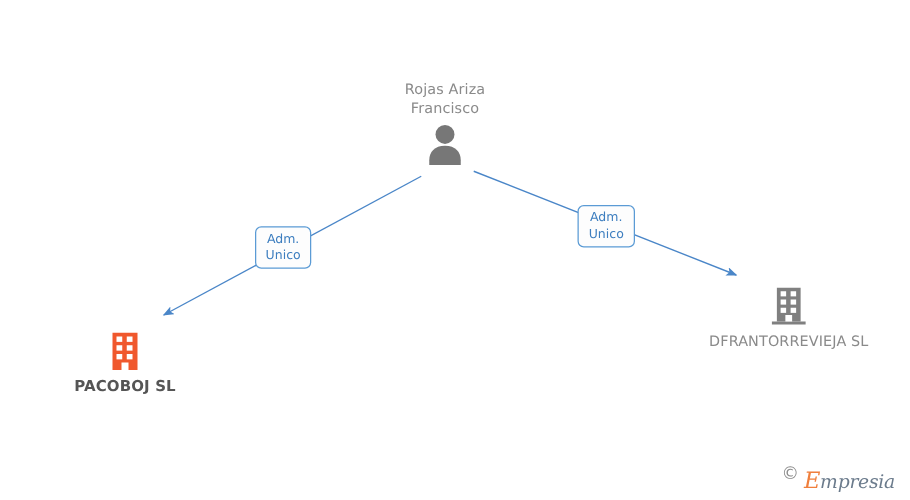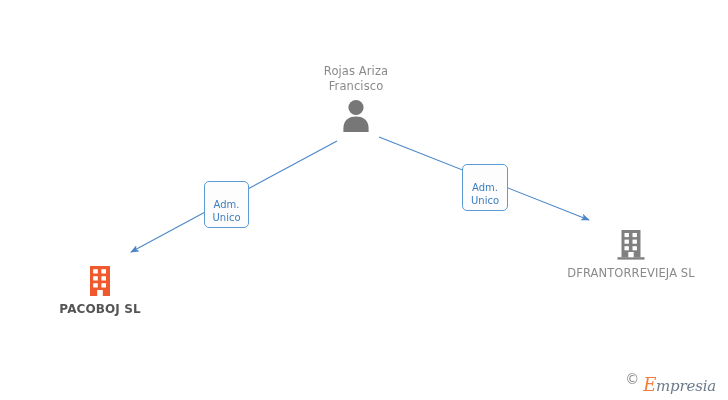--- a/index.html
+++ b/index.html
@@ -90,21 +90,21 @@
   .rel-label {
     position: absolute;
     box-sizing: border-box;
     border: 1px solid #5b9bd5;
     border-radius: 5px;
     background: #fdfdfd;
     color: #3d7ebf;
     font-size: 10px;
     line-height: 13px;
     text-align: center;
-    padding: 16px 5px 3px 5px;
+    padding: 3px 5px 3px 5px;
     white-space: pre-line;
     box-shadow: 0 0 0 0 rgba(0,0,0,0);
   }
   #rel-left {
     left: 204px;
     top: 181px;
     width: 45px;
   }
   #rel-right {
     left: 462px;

